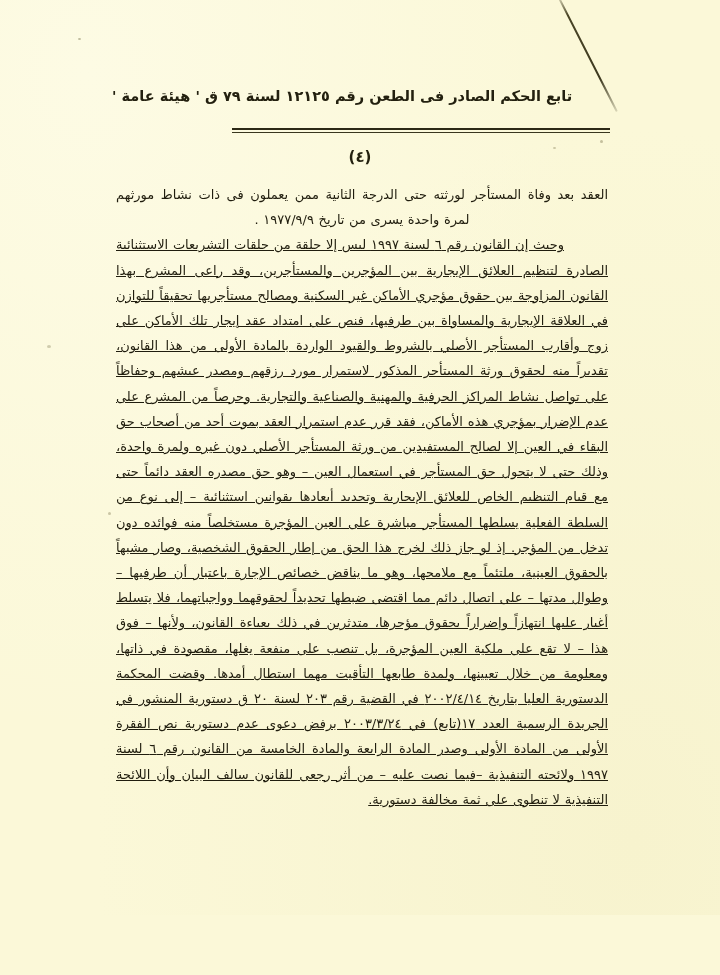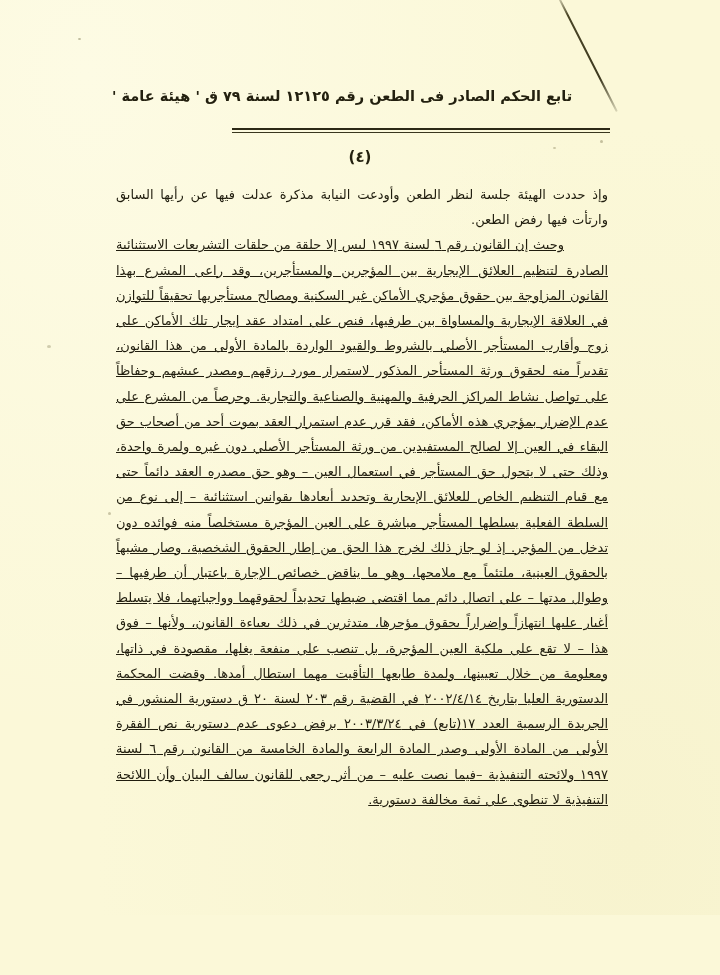--- a/index.html
+++ b/index.html
@@ -142,17 +142,17 @@
   <div class="doc-header">تابع الحكم الصادر فى الطعن رقم ١٢١٢٥ لسنة ٧٩ ق ' هيئة عامة '</div>
 
   <div class="rule-wrap">
     <div class="rule-thick"></div>
     <div class="rule-thin"></div>
   </div>
 
   <div class="page-number">(٤)</div>
 
   <div class="body-text">
-    <p class="para tail-right">وإذ حددت الهيئة جلسة لنظر الطعن وأودعت النيابة مذكرة عدلت فيها عن رأيها السابق وارتأت فيها رفض الطعن.</p>
+    <p class="para tail-center">العقد بعد وفاة المستأجر لورثته حتى الدرجة الثانية ممن يعملون فى ذات نشاط مورثهم لمرة واحدة يسرى من تاريخ ١٩٧٧/٩/٩ .</p>
     <p class="para indent tail-right">وحيث إن القانون رقم ٦ لسنة ١٩٩٧ ليس إلا حلقة من حلقات التشريعات الاستثنائية الصادرة لتنظيم العلائق الإيجارية بين المؤجرين والمستأجرين، وقد راعى المشرع بهذا القانون المزاوجة بين حقوق مؤجري الأماكن غير السكنية ومصالح مستأجريها تحقيقاً للتوازن في العلاقة الإيجارية والمساواة بين طرفيها، فنص على امتداد عقد إيجار تلك الأماكن على زوج وأقارب المستأجر الأصلي بالشروط والقيود الواردة بالمادة الأولى من هذا القانون، تقديراً منه لحقوق ورثة المستأجر المذكور لاستمرار مورد رزقهم ومصدر عيشهم وحفاظاً على تواصل نشاط المراكز الحرفية والمهنية والصناعية والتجارية. وحرصاً من المشرع على عدم الإضرار بمؤجري هذه الأماكن، فقد قرر عدم استمرار العقد بموت أحد من أصحاب حق البقاء في العين إلا لصالح المستفيدين من ورثة المستأجر الأصلي دون غيره ولمرة واحدة، وذلك حتى لا يتحول حق المستأجر في استعمال العين – وهو حق مصدره العقد دائماً حتى مع قيام التنظيم الخاص للعلائق الإيجارية وتحديد أبعادها بقوانين استثنائية – إلى نوع من السلطة الفعلية يسلطها المستأجر مباشرة على العين المؤجرة مستخلصاً منه فوائده دون تدخل من المؤجر. إذ لو جاز ذلك لخرج هذا الحق من إطار الحقوق الشخصية، وصار مشبهاً بالحقوق العينية، ملتئماً مع ملامحها، وهو ما يناقض خصائص الإجارة باعتبار أن طرفيها – وطوال مدتها – على اتصال دائم مما اقتضى ضبطها تحديداً لحقوقهما وواجباتهما، فلا يتسلط أغيار عليها انتهازاً وإضراراً بحقوق مؤجرها، متدثرين في ذلك بعباءة القانون، ولأنها – فوق هذا – لا تقع على ملكية العين المؤجرة، بل تنصب على منفعة يغلها، مقصودة في ذاتها، ومعلومة من خلال تعيينها، ولمدة طابعها التأقيت مهما استطال أمدها. وقضت المحكمة الدستورية العليا بتاريخ ٢٠٠٢/٤/١٤ في القضية رقم ٢٠٣ لسنة ٢٠ ق دستورية المنشور في الجريدة الرسمية العدد ١٧(تابع) في ٢٠٠٣/٣/٢٤ برفض دعوى عدم دستورية نص الفقرة الأولى من المادة الأولى وصدر المادة الرابعة والمادة الخامسة من القانون رقم ٦ لسنة ١٩٩٧ ولائحته التنفيذية –فيما نصت عليه – من أثر رجعى للقانون سالف البيان وأن اللائحة التنفيذية لا تنطوى على ثمة مخالفة دستورية.</p>
   </div>
 
 </div>
 
 </body></html>

